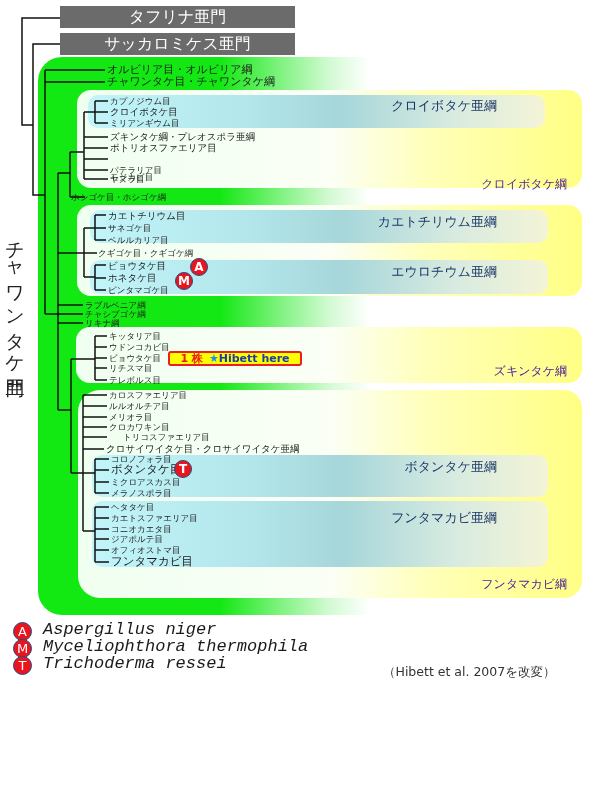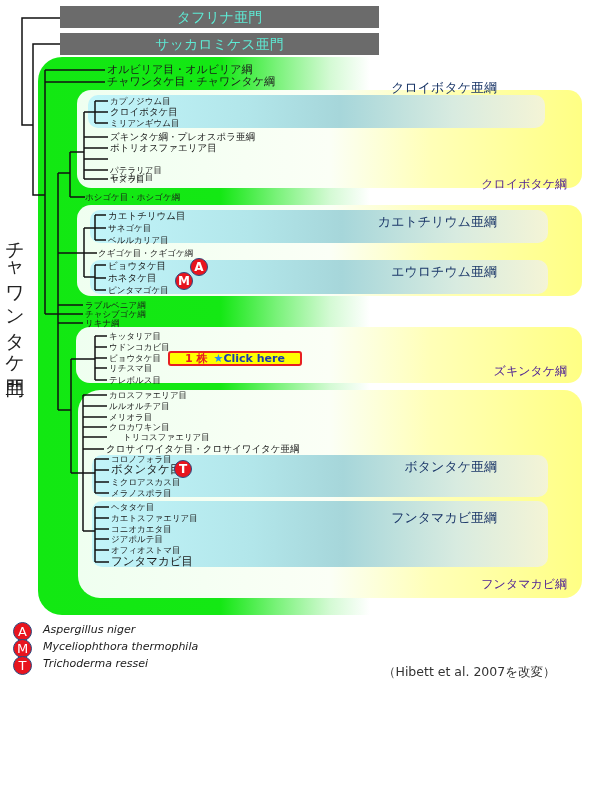--- a/index.html
+++ b/index.html
@@ -1,19 +1,19 @@
 <!DOCTYPE html>
 <html><head>
 <meta charset="utf-8">
 <style>
   html, body { margin:0; padding:0; background:#ffffff; }
   #page { position:relative; width:600px; height:800px; overflow:hidden; background:#ffffff;
           font-family:"DejaVu Sans","Liberation Sans",sans-serif; color:#1a1a1a; }
-  .graybar { position:absolute; left:60px; width:319px; background:#6b6b6b; color:#5eead4;
-             font-size:14px; text-align:center; }
+  .graybar { position:absolute; left:60px; width:235px; background:#6b6b6b; color:#ffffff;
+             font-size:16px; text-align:center; }
   #bar1 { top:6px; height:22px; line-height:22px; }
   #bar2 { top:33px; height:22px; line-height:22px; }
   #subphylum { position:absolute; left:5px; top:228px; writing-mode:vertical-rl; font-size:19px;
                letter-spacing:1px; color:#222; line-height:22px; }
   #green-panel { position:absolute; left:38px; top:57px; width:332px; height:558px;
                  border-radius:24px 0 0 24px;
                  background:linear-gradient(to right,#12e812 0%,#14e814 55%,#7af27a 72%,#d4fad4 88%,#ffffff 100%); }
   .classbox { position:absolute; border-radius:14px;
               background:linear-gradient(to right,#effff0 0%,#fbfff6 50%,#ffffb8 70%,#ffff84 100%); }
   #box-dothideo { left:77px; top:90px; width:505px; height:98px; }
@@ -38,21 +38,21 @@
            border:1.5px solid #2a4a80; color:#ffffff; font-size:12px; line-height:16px;
            text-align:center; font-weight:bold; }
   #click-btn { position:absolute; left:168px; top:351px; width:130px; height:11px; background:#ffff00;
                border:2px solid #e82020; border-radius:3px; font-size:11px; line-height:11px;
                text-align:center; white-space:nowrap; cursor:pointer; font-weight:bold; }
   #click-btn .cnt { color:#e82020; margin-right:6px; }
   #click-btn .star { color:#1e90ff; }
   #click-btn .lbl { color:#1a3cb0; }
   .legend-row { position:absolute; left:13px; height:18px; }
   .legend-row .badge { position:relative; display:inline-block; left:0; top:0; vertical-align:middle; width:17px; height:17px; line-height:17px; font-size:13px; font-weight:normal; }
-  .legend-row .sp { position:absolute; left:30px; top:0; font-style:italic; font-size:11px; line-height:18px; white-space:nowrap; color:#1a1a1a; }
+  .legend-row .sp { position:absolute; left:30px; top:0; font-style:italic; font-size:17px; line-height:18px; white-space:nowrap; color:#1a1a1a;font-family:Liberation Mono, monospace; }
   #citation { position:absolute; left:383px; top:664px; font-size:12.5px; line-height:16px; color:#333; white-space:nowrap; }
 </style>
 </head>
 <body>
 
 <div id="page">
 
   <div id="bar1" class="graybar">タフリナ亜門</div>
   <div id="bar2" class="graybar">サッカロミケス亜門</div>
 
@@ -93,32 +93,32 @@
       <path d="M83 395 V531"></path>
       <path d="M83 395 H107 M83 406 H107 M83 417 H107 M83 427 H107 M83 437 H107 M83 449 H104"></path>
       <path d="M71 473 H95 M95 459 V493 M95 459 H109 M95 470 H109 M95 482 H109 M95 493 H109"></path>
       <path d="M83 531 H95 M95 507 V562 M95 507 H109 M95 518 H109 M95 529 H109 M95 539 H109 M95 550 H109 M95 562 H109"></path>
     </g>
   </svg>
 
   <div class="ord xl" style="left:107px;top:64px;">オルビリア目・オルビリア綱</div>
   <div class="ord xl" style="left:107px;top:76px;">チャワンタケ目・チャワンタケ綱</div>
 
-  <div class="sublabel" style="top:80px;text-align:center;">クロイボタケ亜綱</div>
+  <div class="sublabel" style="top:98px;text-align:center;">クロイボタケ亜綱</div>
   <div class="ord" style="left:110px;top:96px;">カプノジウム目</div>
   <div class="ord m" style="left:110px;top:106px;">クロイボタケ目</div>
   <div class="ord" style="left:110px;top:118px;">ミリアンギウム目</div>
   <div class="ord m" style="left:110px;top:131px;">ズキンタケ綱・プレオスポラ亜綱</div>
   <div class="ord m" style="left:110px;top:142px;">ボトリオスファエリア目</div>
   <div class="ord" style="left:110px;top:154px;margin-top:18px;">モジカビ目</div>
   <div class="ord" style="left:110px;top:165px;">パテラリア目</div>
   <div class="ord" style="left:110px;top:174px;">ヤヌラ目</div>
   <div class="classlabel" style="top:175px;">クロイボタケ綱</div>
 
-  <div class="ord" style="left:85px;top:192px;text-align:center;">ホシゴケ目・ホシゴケ綱</div>
+  <div class="ord" style="left:71px;top:192px;text-align:center;">ホシゴケ目・ホシゴケ綱</div>
 
   <div class="sublabel" style="top:214px;">カエトチリウム亜綱</div>
   <div class="ord m" style="left:108px;top:210px;">カエトチリウム目</div>
   <div class="ord" style="left:108px;top:223px;">サネゴケ目</div>
   <div class="ord" style="left:108px;top:235px;">ベルルカリア目</div>
   <div class="ord" style="left:98px;top:248px;">クギゴケ目・クギゴケ綱</div>
   <div class="sublabel" style="top:264px;">エウロチウム亜綱</div>
   <div class="ord m" style="left:108px;top:260px;">ビョウタケ目</div>
   <div class="ord m" style="left:108px;top:272px;">ホネタケ目</div>
   <div class="ord" style="left:108px;top:285px;">ピンタマゴケ目</div>
@@ -131,21 +131,21 @@
   <div class="ord" style="left:85px;top:318px;">リキナ綱</div>
 
   <div class="ord" style="left:109px;top:331px;">キッタリア目</div>
   <div class="ord" style="left:109px;top:342px;">ウドンコカビ目</div>
   <div class="ord" style="left:109px;top:353px;">ビョウタケ目</div>
   <div class="ord" style="left:109px;top:363px;">リチスマ目</div>
   <div class="ord" style="left:109px;top:375px;">テレボルス目</div>
   <div class="classlabel" style="top:362px;">ズキンタケ綱</div>
 
   <div id="click-btn">
-    <span class="cnt">1 株</span><span class="star">★</span><span class="lbl">Click here</span>
+    <span class="cnt">1 株</span><span class="star">★</span><span class="lbl">Hibett here</span>
   </div>
 
   <div class="ord" style="left:109px;top:390px;">カロスファエリア目</div>
   <div class="ord" style="left:109px;top:401px;">ルルオルチア目</div>
   <div class="ord" style="left:109px;top:412px;">メリオラ目</div>
   <div class="ord" style="left:109px;top:422px;">クロカワキン目</div>
   <div class="ord" style="left:95px;top:432px;margin-left:28px;">トリコスファエリア目</div>
   <div class="ord m" style="left:106px;top:443px;">クロサイワイタケ目・クロサイワイタケ亜綱</div>
 
   <div class="sublabel" style="top:459px;">ボタンタケ亜綱</div>

